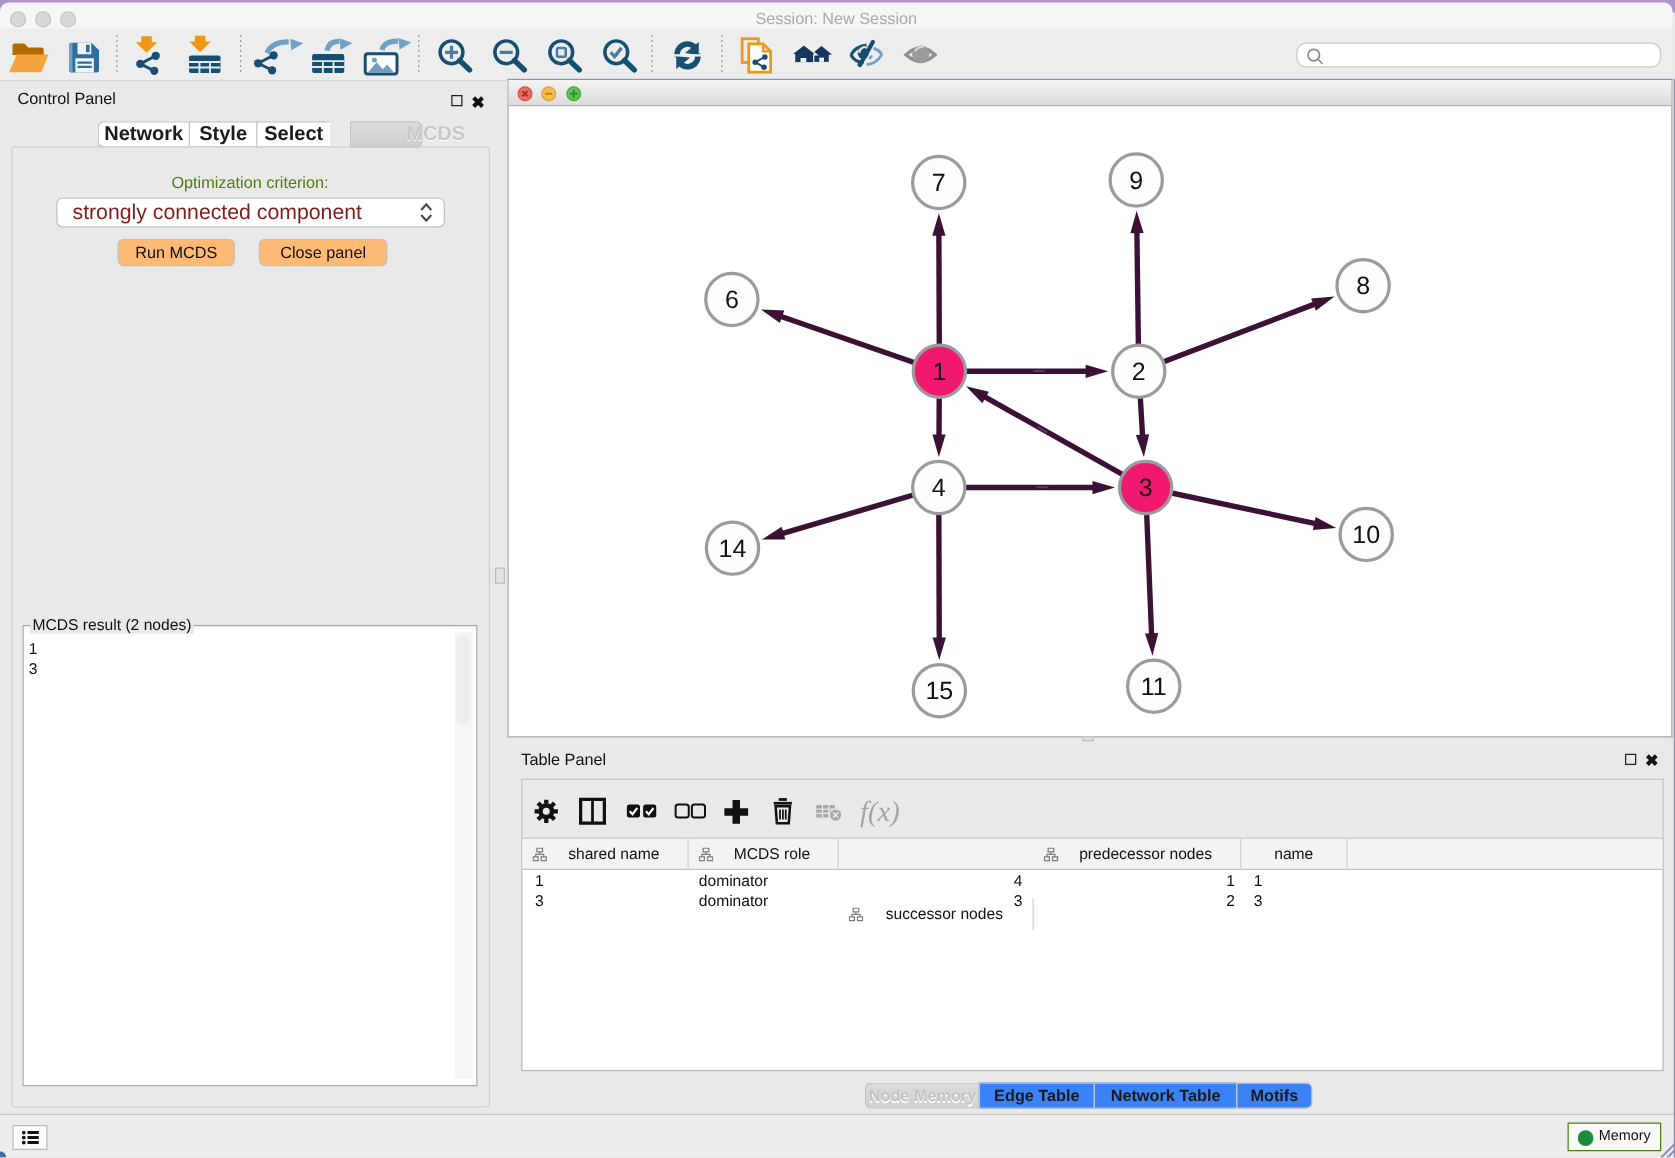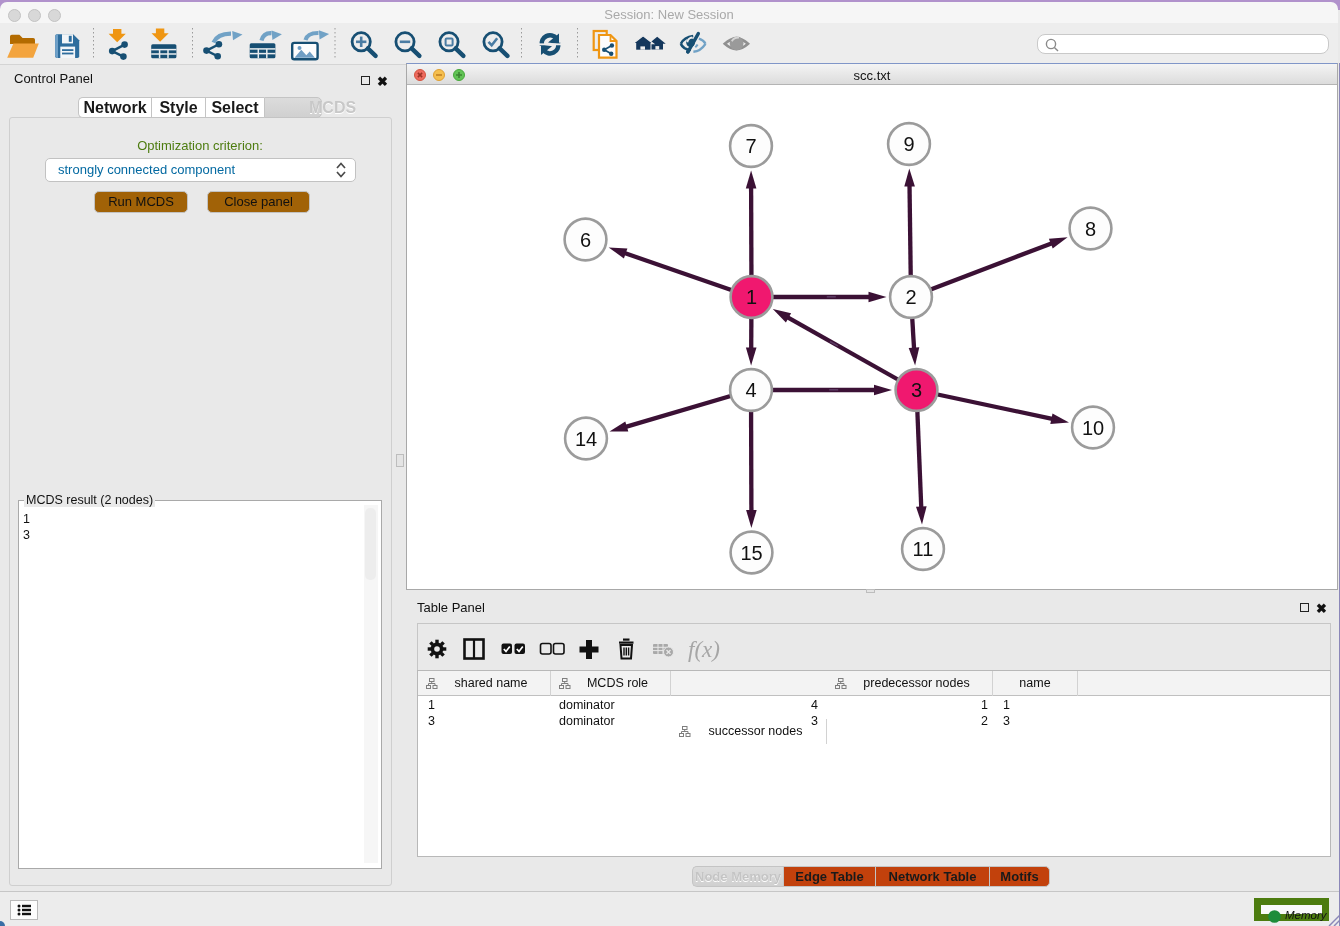--- a/index.html
+++ b/index.html
@@ -17,48 +17,48 @@
 #toolbar { left:0; top:23px; width:1338px; height:42px; background:#ededed; border-bottom:1px solid #d4d4d4; }
 #searchbox { position:absolute; left:1037px; top:11px; width:292px; height:20px; background:#fff; border:1px solid #c9c9c9; border-radius:8px; }
 
 
 #cp-title { left:14px; top:71px; font-size:13px; color:#111; }
 #cp-float { left:361px; top:76px; width:9px; height:9px; border:1.5px solid #222; }
 #cp-close { left:377px; top:74px; font-size:13px; font-weight:bold; color:#111; }
 #tabpane-box { left:9px; top:117px; width:383px; height:769px; border:1px solid #cfcfcf; border-radius:3px; }
 .seg { position:absolute; top:97px; height:21px; font-size:16px; font-weight:bold; color:#1a1a1a; text-align:center; background:#fff; border:1px solid #c4c4c4; border-right:none; line-height:20px; }
 #opt-label { left:0; top:138px; width:400px; text-align:center; font-size:13px; color:#4d7c0f; }
-#opt-select { left:45px; top:158px; width:311px; height:24px; background:#fff; border:1px solid #c2c2c2; border-radius:5px; font-size:13px; color:#0369a1; line-height:22px; padding-left:12px; }
-.btn { position:absolute; top:191px; height:22px; background:#a16207; border:1px solid #c2c2c2; border-radius:5px; font-size:13px; color:#111; text-align:center; line-height:20px; }
+#opt-select { left:45px; top:158px; width:311px; height:24px; background:#fff; border:1px solid #c2c2c2; border-radius:5px; font-size:17px; color:#7f1d1d; line-height:22px; padding-left:12px; }
+.btn { position:absolute; top:191px; height:22px; background:#fdba74; border:1px solid #c2c2c2; border-radius:5px; font-size:13px; color:#111; text-align:center; line-height:20px; }
 #fieldset { left:18px; top:500px; width:364px; height:369px; border:1px solid #a9a9a9; background:#fff; }
 #fs-legend { left:24px; top:493px; font-size:12.5px; color:#111; background:#e9e9e9; padding:0 2px; }
 #fs-scroll { left:364px; top:505px; width:14px; height:358px; background:#f6f6f6; }
 #fs-text { left:23px; top:511px; font-size:12.5px; color:#111; line-height:16px; }
 
 
 #netwin { left:406px; top:63px; width:932px; height:527px; border:1px solid #a8a8a8; border-top:1px solid #8096c8; background:#fff; }
 #net-titlebar { left:0; top:0; width:930px; height:21px; background:linear-gradient(#f4f4f4,#dcdcdc); border-bottom:1px solid #b4b4b4; }
 #net-title { width:100%; top:4px; text-align:center; font-size:13px; color:#111; }
 .mtl { position:absolute; top:5px; width:12px; height:12px; border-radius:50%; }
 
 
 #tp-title { left:417px; top:600px; font-size:13px; color:#111; }
 #tp-float { left:1300px; top:603px; width:9px; height:9px; border:1.5px solid #222; }
 #tp-close { left:1316px; top:601px; font-size:13px; font-weight:bold; color:#111; }
 #tp-box { left:417px; top:623px; width:914px; height:234px; border:1px solid #c6c6c6; border-bottom:none; background:#e9e9e9; }
 #tbl { left:417px; top:670px; width:914px; height:187px; background:#fff; border:1px solid #b8b8b8; }
 #tbl-head { position:absolute; left:0; top:0; width:912px; height:25px; background:#f3f3f3; border-bottom:1px solid #c0c0c0; }
 .th { position:absolute; top:0; height:25px; border-right:1px solid #d2d2d2; font-size:12.5px; color:#111; text-align:center; line-height:25px; }
 .td { position:absolute; font-size:12.5px; color:#111; }
-.btab { position:absolute; top:866px; height:21px; font-size:13px; font-weight:bold; color:#1a1a1a; text-align:center; background:#c2410c; border:1px solid #c4c4c4; border-right:none; line-height:20px; }
+.btab { position:absolute; top:866px; height:21px; font-size:13px; font-weight:bold; color:#1a1a1a; text-align:center; background:#3b82f6; border:1px solid #c4c4c4; border-right:none; line-height:20px; }
 
 
 #statusbar { left:0; top:891px; width:1340px; height:35px; background:#ececec; border-top:1px solid #c6c6c6; }
 #list-btn { position:absolute; left:10px; top:8px; width:28px; height:20px; background:#fcfcfc; border:1px solid #b9b9b9; }
-#mem-btn { position:absolute; left:1254px; top:6px; width:75px; height:23px; background:#f9f9f9; border:7px solid #4d7c0f; font-size:11.5px; color:#111;font-style:italic; }
+#mem-btn { position:absolute; left:1254px; top:6px; width:75px; height:23px; background:#f9f9f9; border:1px solid #4d7c0f; font-size:11.5px; color:#111; }
 #right-strip { left:1338.5px; top:63px; width:1.5px; height:863px; background:#8b87b8; }
 </style>
 </head>
 <body>
 <div class="abs" id="desktop-top"></div>
 <div class="abs" id="titlebar">
   <div class="tl" style="left:8px;"></div>
   <div class="tl" style="left:28px;"></div>
   <div class="tl" style="left:48px;"></div>
   <div class="abs" id="title-text">Session: New Session</div>
@@ -181,21 +181,21 @@
     </div>
 </div>
 
 <div class="abs" id="cp-title">Control Panel</div>
 <div class="abs" id="cp-float"></div>
 <div class="abs" id="cp-close">✖</div>
 <div class="abs" id="tabpane-box"></div>
 <div class="seg" style="left:78px;width:73px;border-radius:5px 0 0 5px;">Network</div>
 <div class="seg" style="left:151px;width:54px;">Style</div>
 <div class="seg" style="left:205px;width:59px;">Select</div>
-<div class="seg" style="left:264px;width:58px;border-right:1px solid #c4c4c4;border-radius:0 5px 5px 0;background:linear-gradient(#dcdcdc,#d0d0d0);color:#c8c8c8;text-shadow:0 1px 0 #fff;padding-left:44px;">MCDS</div>
+<div class="seg" style="left:280px;width:58px;border-right:1px solid #c4c4c4;border-radius:0 5px 5px 0;background:linear-gradient(#dcdcdc,#d0d0d0);color:#c8c8c8;text-shadow:0 1px 0 #fff;padding-left:44px;">MCDS</div>
 <div class="abs" id="opt-label">Optimization criterion:</div>
 <div class="abs" id="opt-select">strongly connected component
   <svg width="12" height="16" style="position:absolute;right:8px;top:3px">
       <path d="M2 6 L6 1.5 L10 6" fill="none" stroke="#4a4a4a" stroke-width="1.7"></path>
       <path d="M2 10 L6 14.5 L10 10" fill="none" stroke="#4a4a4a" stroke-width="1.7"></path>
     </svg>
 </div>
 <div class="btn" style="left:94px;width:94px;">Run MCDS</div>
 <div class="btn" style="left:207px;width:103px;">Close panel</div>
 <div class="abs" id="fieldset"></div>
@@ -208,21 +208,20 @@
 <div class="abs" id="netwin">
   <div class="abs" id="net-titlebar">
     <div class="mtl" style="left:7px;background:#ed6a5e;border:1px solid #d3543f;"></div>
     <div class="mtl" style="left:26px;background:#f5bf4f;border:1px solid #dfa033;"></div>
     <div class="mtl" style="left:46px;background:#61c355;border:1px solid #47a83c;"></div>
     <svg width="60" height="21" style="position:absolute;left:0;top:0">
       <path d="M10 11 l6 0 M13 8 l0 6" stroke="#9d3326" stroke-width="1.6" transform="rotate(45 13 11)"></path>
       <line x1="29" y1="11" x2="35" y2="11" stroke="#c28122" stroke-width="1.6"></line>
       <path d="M49 11 l6 0 M52 8 l0 6" stroke="#3c8432" stroke-width="1.6"></path>
     </svg>
-    <div class="abs" id="net-title">scc.txt</div>
   </div>
   <svg width="930" height="504" style="position:absolute;left:0;top:21px" id="graph">
   <g stroke="#3b1135" stroke-width="4.3">
 <line x1="344.5" y1="212.0" x2="344.1" y2="101.5"></line>
 <line x1="344.5" y1="212.0" x2="216.8" y2="167.8"></line>
 <line x1="344.5" y1="212.0" x2="463.5" y2="212.0"></line>
 <line x1="344.5" y1="212.0" x2="344.2" y2="264.5"></line>
 <line x1="504.0" y1="212.0" x2="502.5" y2="99.5"></line>
 <line x1="504.0" y1="212.0" x2="645.7" y2="157.9"></line>
 <line x1="504.0" y1="212.0" x2="507.1" y2="264.6"></line>

